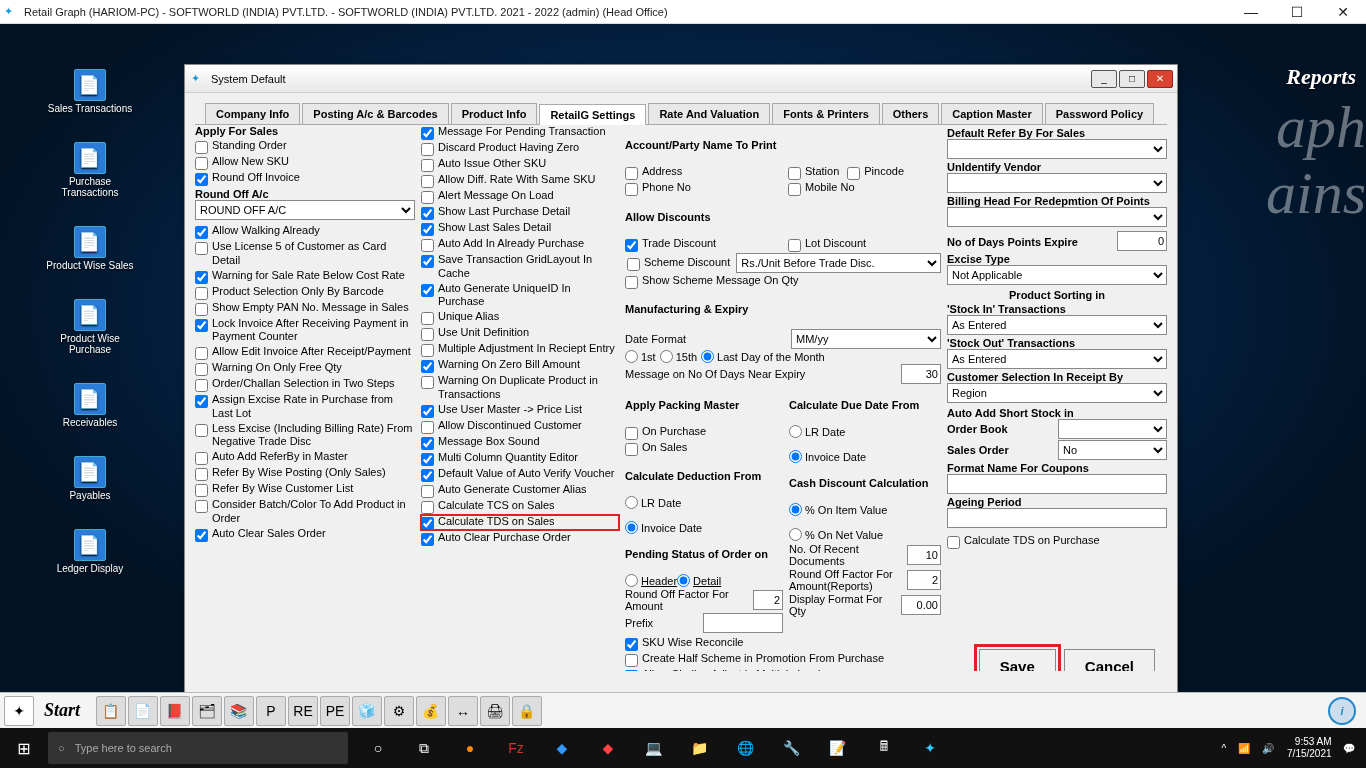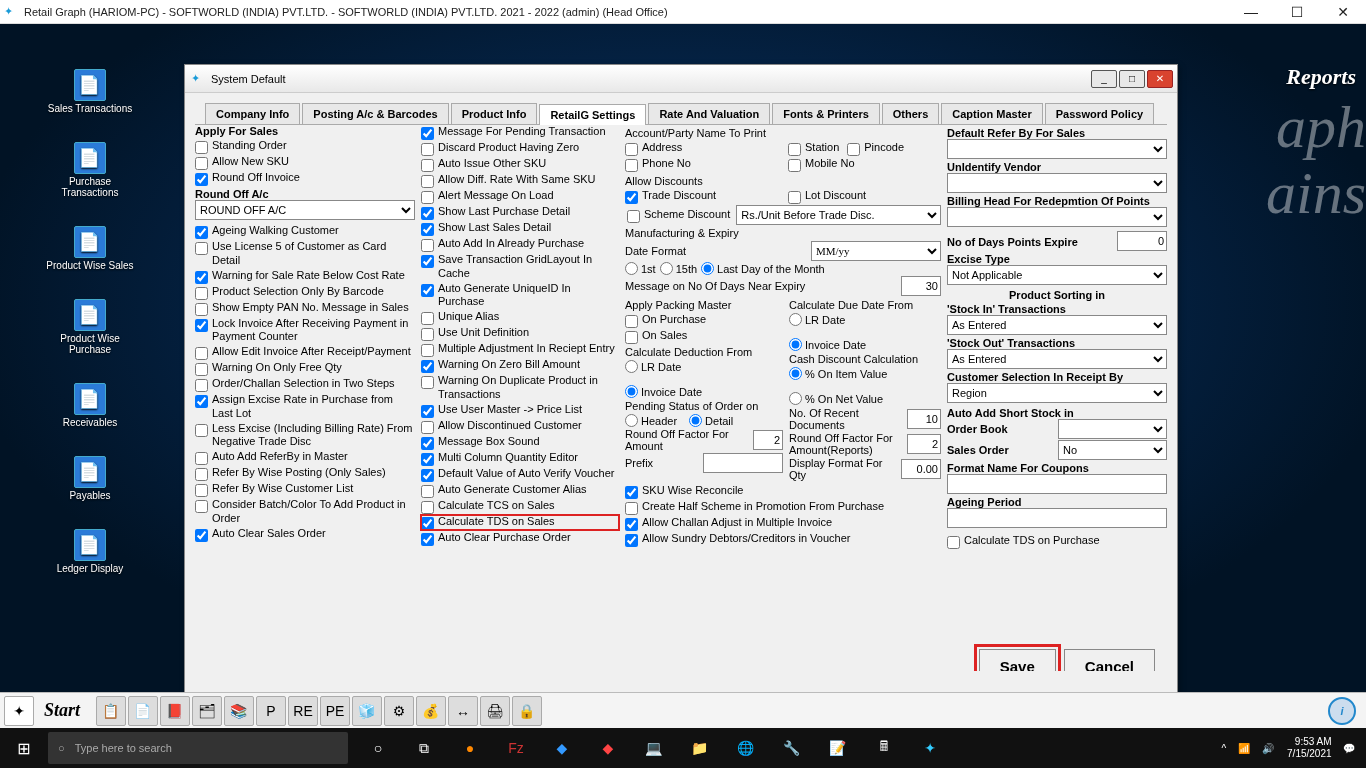--- a/index.html
+++ b/index.html
@@ -91,21 +91,21 @@
 .taskbar {
   position:absolute; left:0; right:0; bottom:0; height:40px;
   background:#111; color:#fff; display:flex; align-items:center;
 }
 .taskbar .winlogo { width:48px; height:40px; display:flex; align-items:center; justify-content:center; font-size:16px;}
 .taskbar .search { width:300px; height:32px; background:#333; display:flex; align-items:center; padding:0 10px; color:#aaa; gap:10px; border-radius:2px;}
 .taskbar .tbicons { display:flex; gap:2px; margin-left:8px; }
 .taskbar .tbicn { width:44px; height:40px; display:flex; align-items:center; justify-content:center; color:#fff; font-size:14px;}
 .taskbar .tray { margin-left:auto; display:flex; align-items:center; gap:12px; padding-right:10px; font-size:10px;}
 .taskbar .clock { text-align:right; line-height:1.2;}
-.subhdr { font-weight:normal; font-size:11px; margin: 2px 0; }
+.subhdr { font-weight:bold; font-size:11px; margin: 14px 0; }
 .col3inner { display:flex; gap:6px; }
 .col3a { flex: 0 0 158px; }
 .col3b { flex: 1; }
 </style>
 </head>
 <body>
 
 <div class="titlebar">
   <span class="appicon">✦</span>
   <span>Retail Graph (HARIOM-PC) - SOFTWORLD (INDIA) PVT.LTD. - SOFTWORLD (INDIA) PVT.LTD.  2021 - 2022 (admin) (Head Office)</span>
@@ -192,21 +192,21 @@
               <div class="chk">
                 <input type="checkbox" checked="" style="">
                 <label>Round Off Invoice</label>
               </div>
             </div>
           <div class="lbl">Round Off A/c</div>
           <select class="sel"><option>ROUND OFF A/C</option></select>
           <div id="c1b" style="margin-top:4px;">
               <div class="chk">
                 <input type="checkbox" checked="" style="">
-                <label>Ageing Walking Customer</label>
+                <label>Allow Walking Already</label>
               </div>
               <div class="chk">
                 <input type="checkbox" style="">
                 <label>Use License 5 of Customer as Card Detail</label>
               </div>
               <div class="chk">
                 <input type="checkbox" checked="" style="">
                 <label>Warning for Sale Rate Below Cost Rate</label>
               </div>
               <div class="chk">
@@ -407,25 +407,29 @@
                 <label>Lot Discount</label>
               </div>
           </div>
           <div class="row">
             <div class="chk" style="margin:2px;">
                 <input type="checkbox" style="">
                 <label>Scheme Discount</label>
               </div>
             <select class="sel" style="flex:1;"><option>Rs./Unit Before Trade Disc.</option></select>
           </div>
+          <div class="chk">
+              <input type="checkbox" style="">
+              <label>Show Scheme Message On Qty</label>
+            </div>
 
           <div class="subhdr">Manufacturing &amp; Expiry</div>
           <div class="row">
             <span class="lblp">Date Format</span>
-            <select class="sel" style="width:130px;font-family:Liberation Serif, serif;"><option>MM/yy</option></select>
+            <select class="sel" style="width:150px;"><option>MM/yy</option></select>
           </div>
           <div class="row" style="gap:4px;">
             <label class="radio">
                 <input type="radio" name="do" style="">
                 <span>1st</span>
               </label>
             <label class="radio">
                 <input type="radio" name="do" style="">
                 <span>15th</span>
               </label>
@@ -455,21 +459,21 @@
               <label class="radio">
                   <input type="radio" name="ded" style="">
                   <span>LR Date</span>
                 </label><br>
               <label class="radio">
                   <input type="radio" name="ded" checked="" style="">
                   <span>Invoice Date</span>
                 </label>
 
               <div class="subhdr">Pending Status of Order on</div>
-              <div class="row" style="gap:12px;">
+              <div class="row" style="gap:0;text-decoration:underline;">
                 <label class="radio">
                     <input type="radio" name="pen" style="">
                     <span>Header</span>
                   </label>
                 <label class="radio">
                     <input type="radio" name="pen" checked="" style="">
                     <span>Detail</span>
                   </label>
               </div>
               <div class="row">

